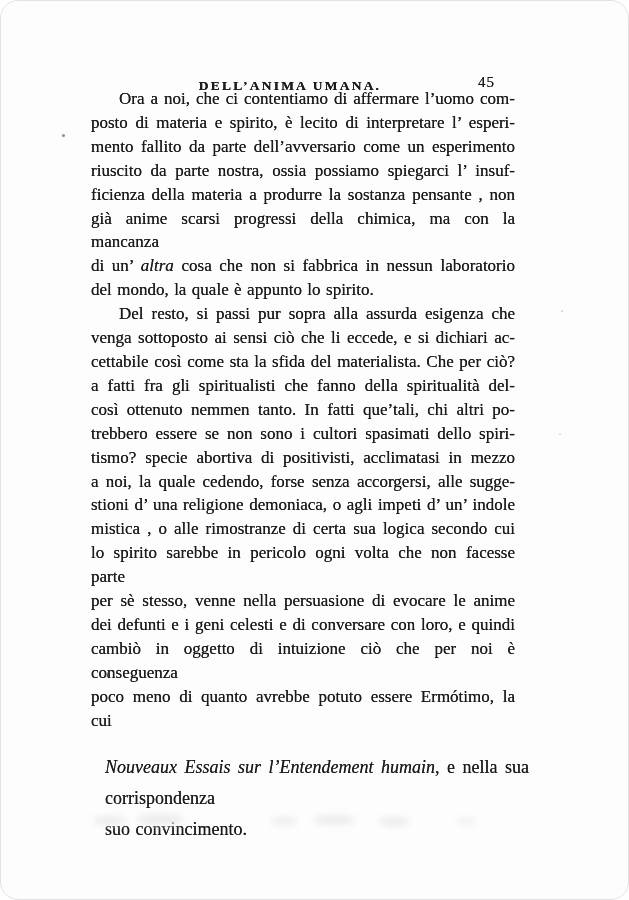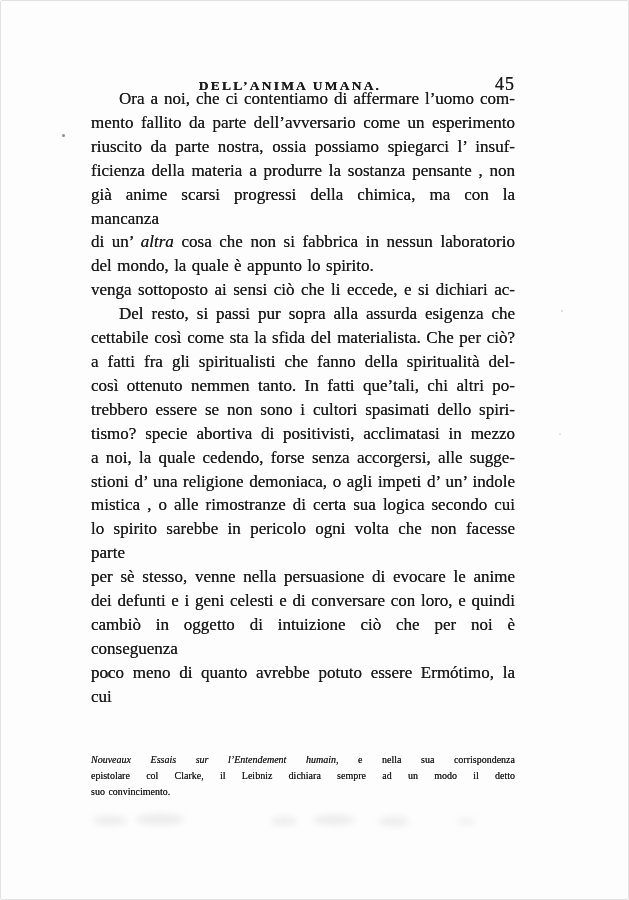--- a/index.html
+++ b/index.html
@@ -1,35 +1,35 @@
 <!DOCTYPE html>
 <html><head>
 <meta charset="utf-8">
 <style>
   html,body{margin:0;padding:0;background:#ffffff;}
   .scan{
     position:relative;width:629px;height:900px;box-sizing:border-box;
-    background:#fdfdfd;border:1px solid #e2e2e2;border-radius:2px;overflow:hidden;
+    background:#fdfdfd;border:1px solid #e2e2e2;border-radius:18px;overflow:hidden;
     font-family:"Liberation Serif",serif;color:#1b1b1b;padding-left:9px;
   }
   .running-head{position:absolute;left:90px;top:75px;width:424px;text-align:center;}
   .running-title{
     display:inline-block;transform:translateX(-13px);
     font-weight:bold;font-size:13.5px;letter-spacing:2.2px;
     text-shadow:0 0 .5px #222;
   }
-  .pagenum{position:absolute;right:0;top:-2px;font-size:18px;letter-spacing:1px;text-shadow:0 0 .5px #222;}
+  .pagenum{position:absolute;right:20px;top:-2px;font-size:15px;letter-spacing:1px;text-shadow:0 0 .5px #222;}
   .body-text{
     position:absolute;left:90px;top:86px;width:424px;
     font-size:17px;line-height:23.9px;word-spacing:1.2px;
     text-shadow:0 0 .55px rgba(25,25,25,.9);
   }
   .footnote{
-    position:absolute;left:90px;top:751px;width:424px;
-    font-size:10px;line-height:16px;word-spacing:1px;
+    position:absolute;left:104px;top:751px;width:424px;
+    font-size:18px;line-height:31px;word-spacing:1px;
     text-shadow:0 0 .5px rgba(25,25,25,.85);
   }
   .line{text-align:justify;}
   .line.just{text-align-last:justify;}
   .line.indent{text-indent:28px;}
   .it{font-style:italic;}
   
   .speck{position:absolute;border-radius:50%;}
   .speck.d1{left:61px;top:133px;width:3px;height:3px;background:#6a6a6a;opacity:.75;}
   .speck.d2{left:560px;top:309px;width:2px;height:2px;background:#cfcfcf;}
@@ -48,49 +48,49 @@
 
 <div class="scan">
   <div class="running-head">
     <span class="running-title">DELL’ANIMA UMANA.</span>
     <span class="pagenum">45</span>
   </div>
 
   <div class="body-text">
       <div>
         <div class="line just indent"><span>Ora a noi, che ci contentiamo di affermare l’uomo com-</span></div>
+        <div class="line just"><span>posto di materia e spirito, è lecito di interpretare l’ esperi-</span></div>
         <div class="line just"><span>mento fallito da parte dell’avversario come un esperimento</span></div>
         <div class="line just"><span>riuscito da parte nostra, ossia possiamo spiegarci l’ insuf-</span></div>
         <div class="line just"><span>ficienza della materia a produrre la sostanza pensante , non</span></div>
         <div class="line just"><span>già anime scarsi progressi della chimica, ma con la mancanza</span></div>
         <div class="line just"><span>di un’ </span><span class="it">altra</span><span> cosa che non si fabbrica in nessun laboratorio</span></div>
         <div class="line"><span>del mondo, la quale è appunto lo spirito.</span></div>
       </div>
       <div>
+        <div class="line just indent"><span>Del resto, si passi pur sopra alla assurda esigenza che</span></div>
         <div class="line just"><span>venga sottoposto ai sensi ciò che li eccede, e si dichiari ac-</span></div>
-        <div class="line just indent"><span>Del resto, si passi pur sopra alla assurda esigenza che</span></div>
         <div class="line just"><span>cettabile così come sta la sfida del materialista. Che per ciò?</span></div>
         <div class="line just"><span>a fatti fra gli spiritualisti che fanno della spiritualità del-</span></div>
         <div class="line just"><span>così ottenuto nemmen tanto. In fatti que’tali, chi altri po-</span></div>
         <div class="line just"><span>trebbero essere se non sono i cultori spasimati dello spiri-</span></div>
         <div class="line just"><span>tismo? specie abortiva di positivisti, acclimatasi in mezzo</span></div>
         <div class="line just"><span>a noi, la quale cedendo, forse senza accorgersi, alle sugge-</span></div>
         <div class="line just"><span>stioni d’ una religione demoniaca, o agli impeti d’ un’ indole</span></div>
         <div class="line just"><span>mistica , o alle rimostranze di certa sua logica secondo cui</span></div>
         <div class="line just"><span>lo spirito sarebbe in pericolo ogni volta che non facesse parte</span></div>
         <div class="line just"><span>per sè stesso, venne nella persuasione di evocare le anime</span></div>
         <div class="line just"><span>dei defunti e i geni celesti e di conversare con loro, e quindi</span></div>
         <div class="line just"><span>cambiò in oggetto di intuizione ciò che per noi è conseguenza</span></div>
         <div class="line just"><span>poco meno di quanto avrebbe potuto essere Ermótimo, la cui</span></div>
       </div>
     </div>
 
   <div class="footnote">
       <div class="line just"><span class="it">Nouveaux Essais sur l’Entendement humain</span><span>, e nella sua corrispondenza</span></div>
-      <div class="line just"><span>epistolare col Clarke, il Leibniz dichiara sempre ad un modo il detto</span></div>
       <div class="line"><span>suo convincimento.</span></div>
     </div>
 
   <div class="speck d1"></div>
   <div class="speck d2"></div>
   <div class="speck d3"></div>
   <div class="apos-mark"></div>
   <div class="smudge s1"></div>
   <div class="smudge s2"></div>
   <div class="smudge s3"></div>

